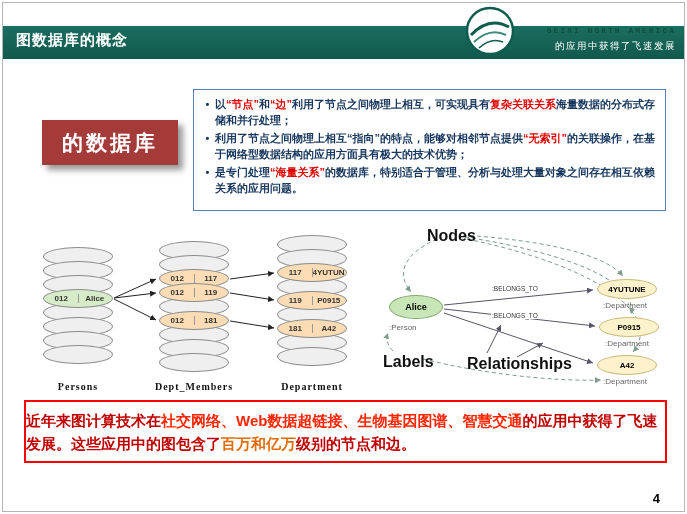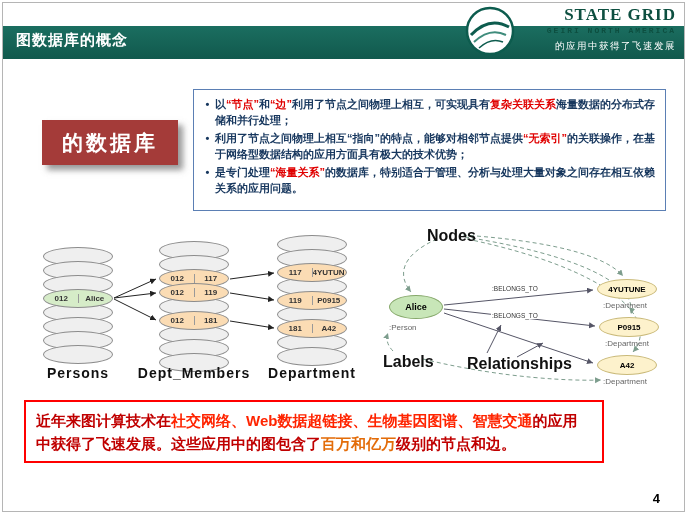--- a/index.html
+++ b/index.html
@@ -46,43 +46,43 @@
   .stack.s2 { left:246px; top:2px; }
   .disk { position:relative; height:19px; margin-top:-5px; background:#efefef;
     border:1px solid #8c8c8c; border-radius:50%; }
   .disk:first-child { margin-top:0; }
   .disk.green { background:#d6ecc8; z-index:2; }
   .disk.orange { background:#fbdcb4; z-index:2; }
   .disk-cells { position:absolute; inset:1px; display:flex; align-items:center;
     font-size:8px; font-weight:bold; color:#333; }
   .disk-cells span { flex:1; text-align:center; overflow:hidden; }
   .disk-cells span + span { border-left:1px solid #999; }
-  .stack-label { position:absolute; font-size:14px; font-weight:bold; letter-spacing:1px;
-    color:#111; white-space:nowrap; transform:translateX(-50%); top:132px; }
+  .stack-label { position:absolute; font-size:10px; font-weight:bold; letter-spacing:1px;
+    color:#111; white-space:nowrap; transform:translateX(-50%); top:148px;font-family:Liberation Serif, serif; }
   .stack-label.l0 { left:47px; }
   .stack-label.l1 { left:163px; }
   .stack-label.l2 { left:281px; }
   .stacks svg, .graph svg { position:absolute; inset:0; pointer-events:none; }
 
   
   .graph { position:absolute; left:372px; top:224px; width:295px; height:172px; }
   .g-caption { position:absolute; font-size:16px; font-weight:bold; color:#111; }
   .g-node { position:absolute; display:flex; align-items:center; justify-content:center;
     border-radius:50%; font-weight:bold; }
   .g-node.person { left:14px; top:68px; width:54px; height:24px; font-size:9px;
     background:#c8e6b8; border:1px solid #86a86b; }
   .g-node.dept { width:60px; height:20px; font-size:8px;
     background:#fdf2cc; border:1px solid #c9b97a; }
   .g-type { position:absolute; font-size:8px; color:#666; }
   .edge-label { position:absolute; font-size:6.5px; color:#333; background:#fff;
     padding:0 1px; z-index:2; }
 
   
-  .bottom-box { position:absolute; left:21px; top:397px; width:580px; height:63px;
-    border:2px solid #ff0000; padding:7px 10px; font-size:15px; font-weight:bold;
+  .bottom-box { position:absolute; left:21px; top:397px; width:643px; height:63px;
+    border:2px solid #ff0000; padding:7px 0; font-size:15px; font-weight:bold;
     line-height:1.55; background:#fff; }
   .t-dark { color:#c00000; }
   .t-red { color:#ff2400; }
   .t-orange { color:#e36c09; }
 
   .page-num { position:absolute; right:24px; bottom:5px; font-size:13px;
     font-weight:bold; color:#000; }
 </style>
 </head>
 <body>
@@ -93,21 +93,20 @@
   <div class="slide-title">图数据库的概念</div>
   <div class="logo">
     <div class="logo-emblem">
       <svg viewBox="0 0 50 50" width="50" height="50">
         <circle cx="25" cy="25" r="23" fill="#ffffff" stroke="#0d5c4e" stroke-width="2.5"></circle>
         <path d="M6 29 Q24 10 44 21" stroke="#0d5c4e" stroke-width="3" fill="none"></path>
         <path d="M9 36 Q25 21 41 29" stroke="#3f8c7c" stroke-width="2" fill="none"></path>
         <path d="M14 42 Q26 31 38 36" stroke="#0d5c4e" stroke-width="1.5" fill="none"></path>
       </svg>
     </div>
-    <div class="logo-name">STATE GRID</div>
     <div class="logo-sub">GEIRI NORTH AMERICA</div>
     <div class="logo-tag">的应用中获得了飞速发展</div>
   </div>
 
   <div class="db-label">的数据库</div>
 
   <div class="bullets">
     <div class="bullet">
       <span class="dot">•</span>
       <span><span>以</span><span class="hl">“节点”</span><span>和</span><span class="hl">“边”</span><span>利用了节点之间物理上相互，可实现具有</span><span class="hl">复杂关联关系</span><span>海量数据的分布式存储和并行处理；</span></span>

